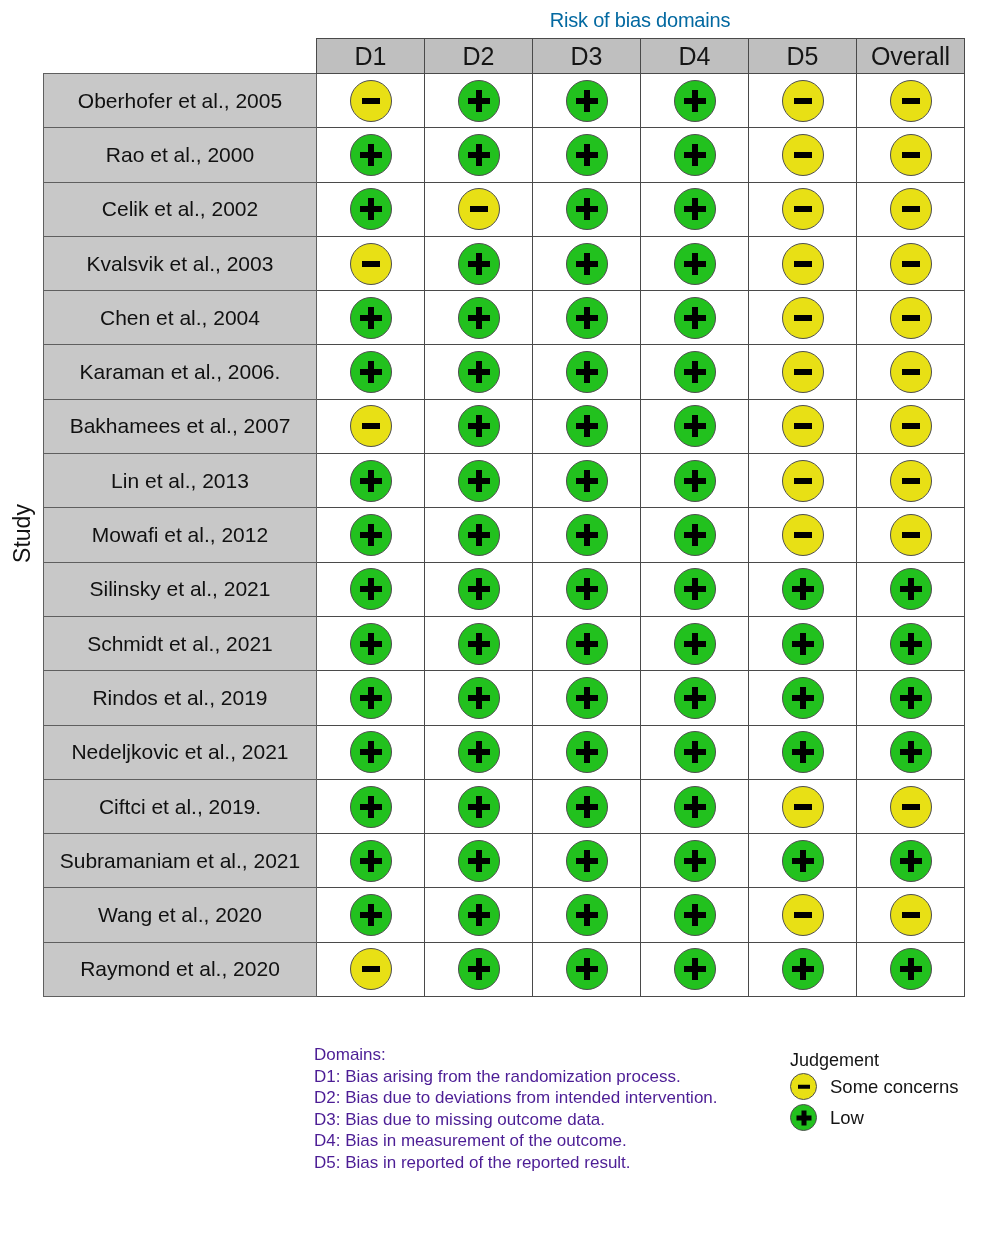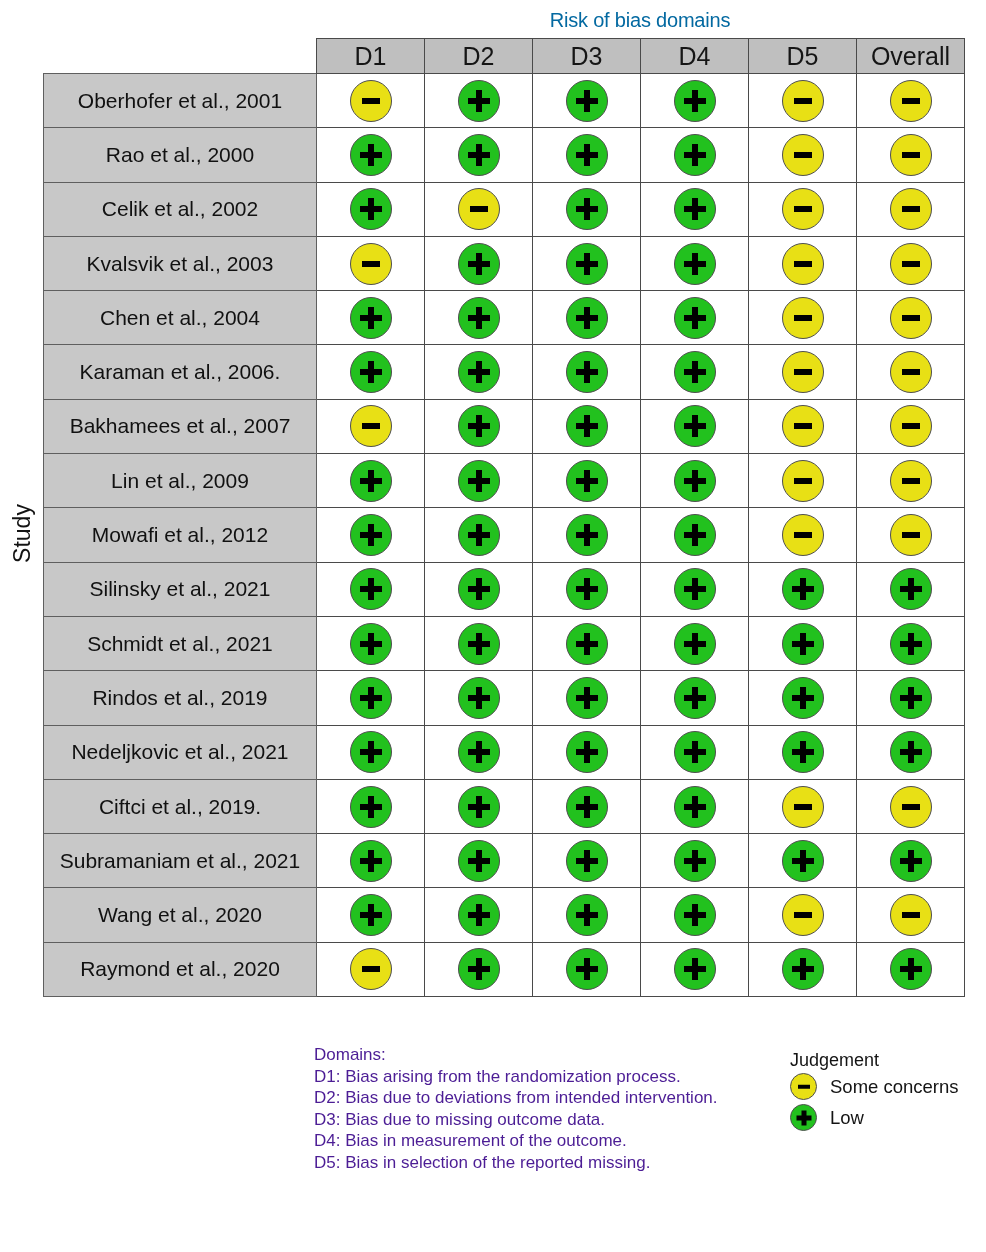--- a/index.html
+++ b/index.html
@@ -201,21 +201,21 @@
       <th class="domain-header">D2</th>
       <th class="domain-header">D3</th>
       <th class="domain-header">D4</th>
       <th class="domain-header">D5</th>
       <th class="domain-header overall">Overall</th>
     </tr>
   </thead>
   <tbody id="rob-body">
 
   <tr>
-        <td class="study-cell">Oberhofer et al., 2001</td>
+        <td class="study-cell">Oberhofer et al., 2005</td>
         <td class="judge-cell"><span class="bubble some"></span></td>
         <td class="judge-cell"><span class="bubble low"></span></td>
         <td class="judge-cell"><span class="bubble low"></span></td>
         <td class="judge-cell"><span class="bubble low"></span></td>
         <td class="judge-cell"><span class="bubble some"></span></td>
         <td class="judge-cell"><span class="bubble some"></span></td>
       </tr>
       <tr>
         <td class="study-cell">Rao et al., 2000</td>
         <td class="judge-cell"><span class="bubble low"></span></td>
@@ -264,21 +264,21 @@
       <tr>
         <td class="study-cell">Bakhamees et al., 2007</td>
         <td class="judge-cell"><span class="bubble some"></span></td>
         <td class="judge-cell"><span class="bubble low"></span></td>
         <td class="judge-cell"><span class="bubble low"></span></td>
         <td class="judge-cell"><span class="bubble low"></span></td>
         <td class="judge-cell"><span class="bubble some"></span></td>
         <td class="judge-cell"><span class="bubble some"></span></td>
       </tr>
       <tr>
-        <td class="study-cell">Lin et al., 2009</td>
+        <td class="study-cell">Lin et al., 2013</td>
         <td class="judge-cell"><span class="bubble low"></span></td>
         <td class="judge-cell"><span class="bubble low"></span></td>
         <td class="judge-cell"><span class="bubble low"></span></td>
         <td class="judge-cell"><span class="bubble low"></span></td>
         <td class="judge-cell"><span class="bubble some"></span></td>
         <td class="judge-cell"><span class="bubble some"></span></td>
       </tr>
       <tr>
         <td class="study-cell">Mowafi et al., 2012</td>
         <td class="judge-cell"><span class="bubble low"></span></td>
@@ -362,21 +362,21 @@
       </tr>
     </tbody>
 </table>
 
 <div id="domains-legend">
   <div>Domains:</div>
   <div>D1: Bias arising from the randomization process.</div>
   <div>D2: Bias due to deviations from intended intervention.</div>
   <div>D3: Bias due to missing outcome data.</div>
   <div>D4: Bias in measurement of the outcome.</div>
-  <div>D5: Bias in selection of the reported missing.</div>
+  <div>D5: Bias in reported of the reported result.</div>
 </div>
 
 <div id="judgement-legend">
   <div class="legend-title">Judgement</div>
 
   <div class="legend-row">
     <span class="bubble some"></span>
     <span class="legend-text">Some concerns</span>
   </div>
 

